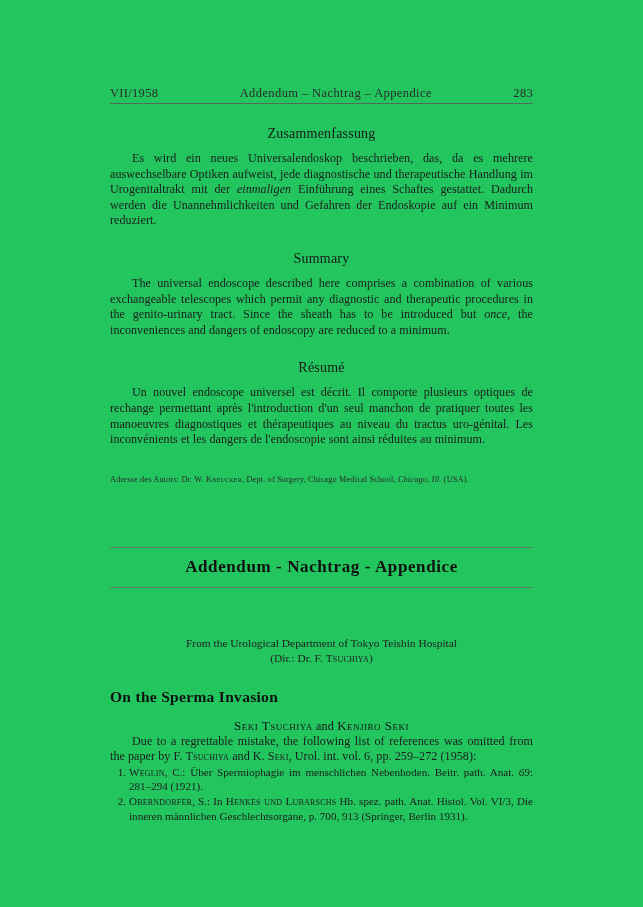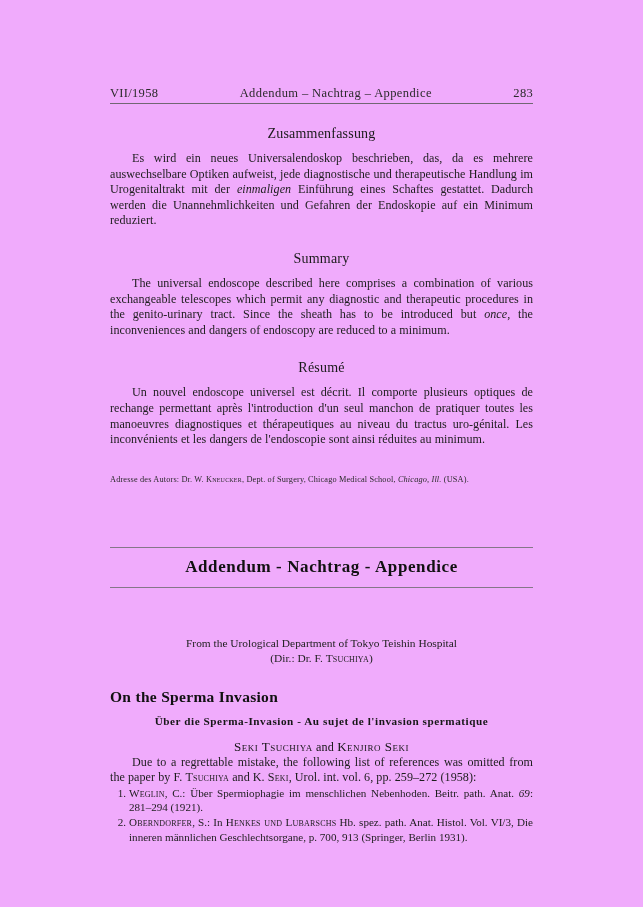--- a/index.html
+++ b/index.html
@@ -4,21 +4,21 @@
 <style>
   html, body {
     margin: 0;
     padding: 0;
     background: #ffffff;
   }
   .page {
     position: relative;
     width: 643px;
     height: 907px;
-    background: #f0abfc;
+    background: #22c55e;
     font-family: "Liberation Serif", "DejaVu Serif", serif;
     color: #1a1a1a;
     overflow: hidden;
   }
   .content {
     position: absolute;
     left: 110px;
     top: 86px;
     width: 423px;
   }
@@ -197,21 +197,20 @@
       <div class="banner-title">Addendum - Nachtrag - Appendice</div>
       <div class="rule"></div>
     </div>
 
     <div class="affil">
       <div>From the Urological Department of Tokyo Teishin Hospital</div>
       <div><span>(Dir.: Dr. F. </span><span class="sc">Tsuchiya</span><span>)</span></div>
     </div>
 
     <div class="art-title">On the Sperma Invasion</div>
-    <div class="art-subtitle">Über die Sperma-Invasion - Au sujet de l'invasion spermatique</div>
 
     <div class="byline"><span>Seki Tsuchiya</span><span class="conj">&nbsp;</span><span class="conj">and</span><span class="conj">&nbsp;</span><span>Kenjiro Seki</span></div>
 
     <p class="body note"><span>Due to a regrettable mistake, the following list of references was omitted from the paper by F. </span><span class="sc">Tsuchiya</span><span> and K. </span><span class="sc">Seki</span><span>, Urol. int. vol. 6, pp. 259–272 (1958):</span></p>
 
     <ol class="refs">
       <li>
         <span class="num">1.</span><span class="sc">Weglin</span><span>, C.: Über Spermiophagie im menschlichen Nebenhoden. Beitr. path. Anat. </span><i>69</i><span>: 281–294 (1921).</span>
       </li>
       <li>

